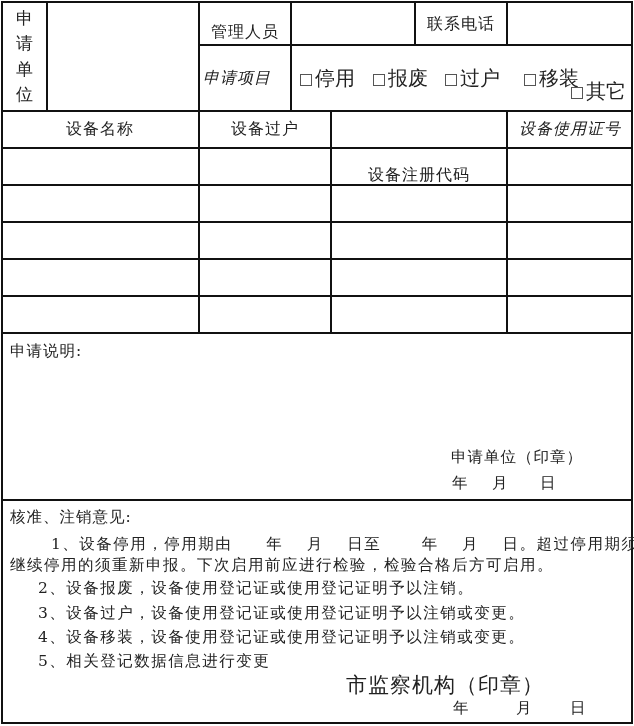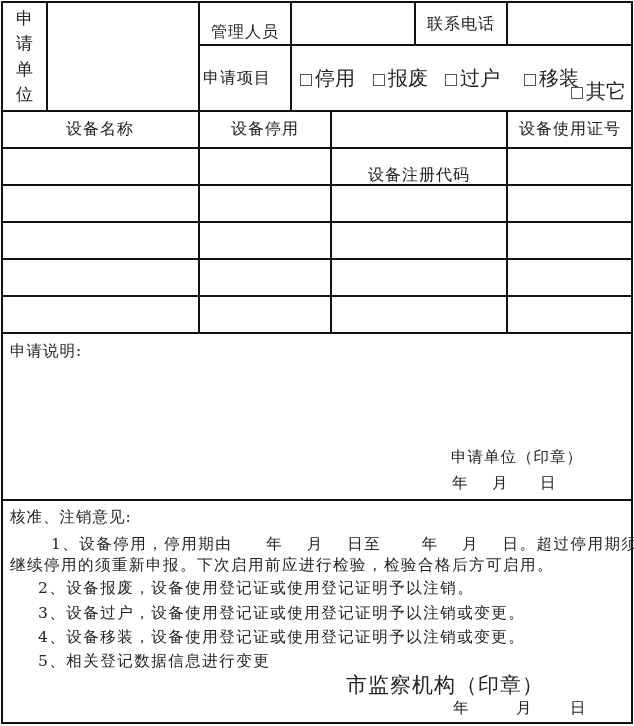--- a/index.html
+++ b/index.html
@@ -50,42 +50,42 @@
   <span>单</span>
   <span>位</span>
 </div>
 <div class="cell" style="left:48px;top:3px;width:150px;height:107px;"></div>
 
 <div class="txt center" style="left:200px;top:14px;width:90px;margin-top:8px;">管理人员</div>
 <div class="cell" style="left:292px;top:3px;width:122px;height:41px;"></div>
 <div class="txt center" style="left:416px;top:14px;width:90px;">联系电话</div>
 <div class="cell" style="left:508px;top:3px;width:123px;height:41px;"></div>
 
-<div class="txt center" style="left:200px;top:68px;width:74px;">申请项目</div>
+<div class="txt center" style="left:200px;top:68px;width:74px;font-style:italic;">申请项目</div>
 
 <div class="opt" style="left:300px;top:68px;">
   <span class="cb"></span><span>停用</span>
 </div>
 <div class="opt" style="left:373px;top:68px;">
   <span class="cb"></span><span>报废</span>
 </div>
 <div class="opt" style="left:445px;top:68px;">
   <span class="cb"></span><span>过户</span>
 </div>
 <div class="opt" style="left:524px;top:68px;">
   <span class="cb"></span><span>移装</span>
 </div>
 <div class="opt" style="left:571px;top:68px;margin-top:13px;">
   <span class="cb"></span><span>其它</span>
 </div>
 
 <div class="txt center" style="left:2px;top:119px;width:196px;">设备名称</div>
-<div class="txt center" style="left:200px;top:119px;width:130px;">设备停用</div>
+<div class="txt center" style="left:200px;top:119px;width:130px;">设备过户</div>
 <div class="txt center" style="left:332px;top:119px;width:174px;margin-top:46px;">设备注册代码</div>
-<div class="txt center" style="left:508px;top:119px;width:124px;">设备使用证号</div>
+<div class="txt center" style="left:508px;top:119px;width:124px;font-style:italic;">设备使用证号</div>
 
 <div>
   <div class="cell" style="left:3px;top:149px;width:195px;height:35px;"></div>
   <div class="cell" style="left:200px;top:149px;width:130px;height:35px;"></div>
   <div class="cell" style="left:332px;top:149px;width:174px;height:35px;"></div>
   <div class="cell" style="left:508px;top:149px;width:123px;height:35px;"></div>
 </div>
 <div>
   <div class="cell" style="left:3px;top:186px;width:195px;height:35px;"></div>
   <div class="cell" style="left:200px;top:186px;width:130px;height:35px;"></div>

